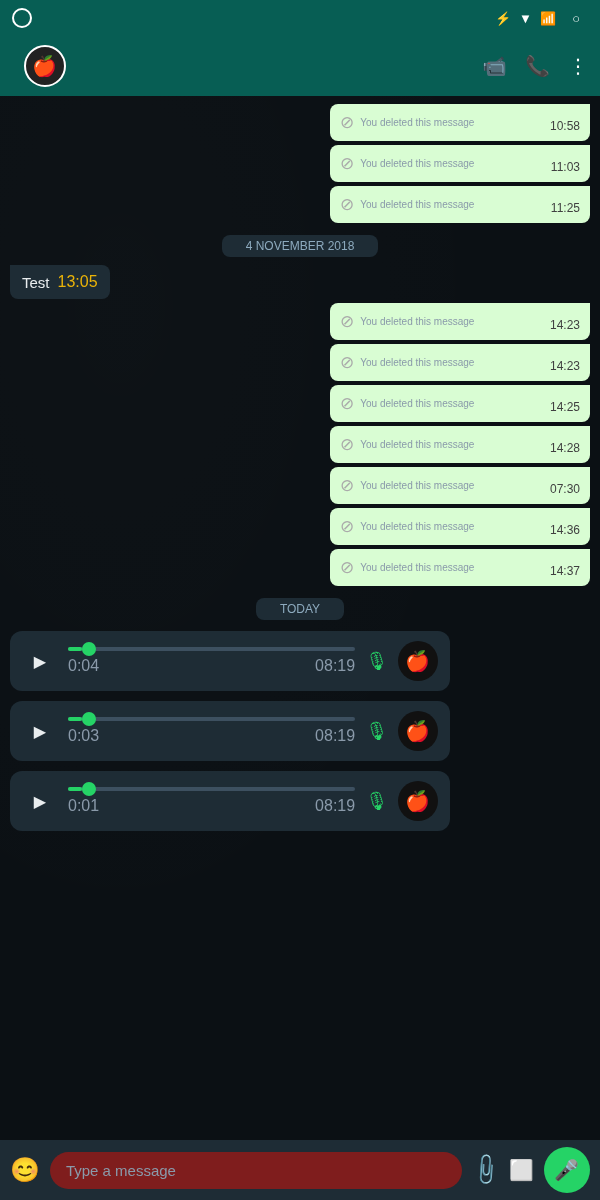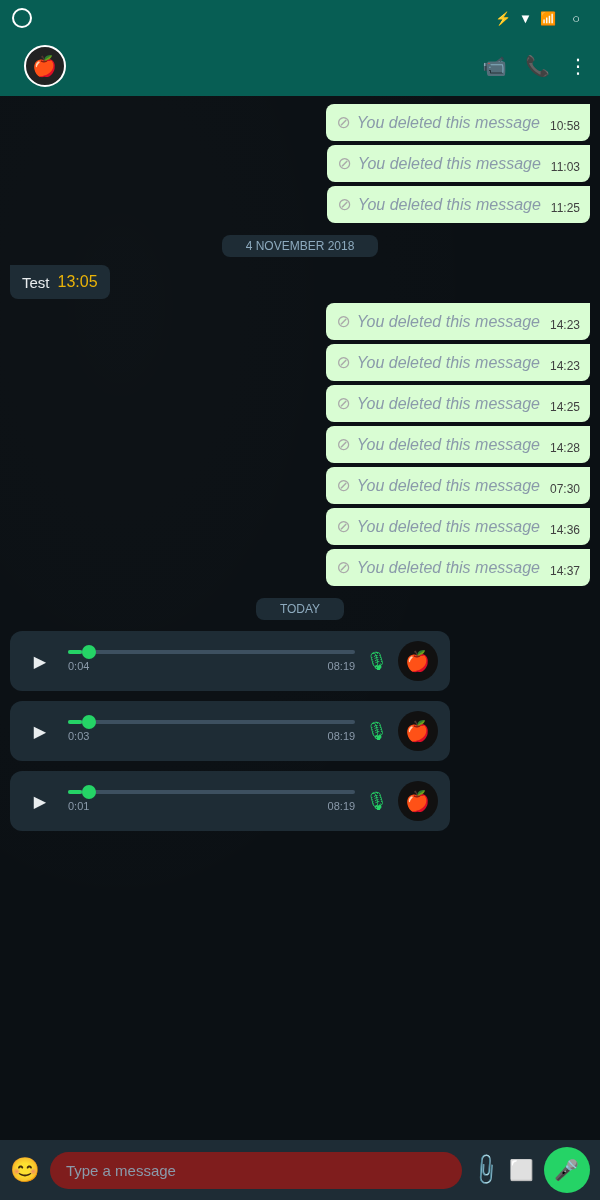--- a/index.html
+++ b/index.html
@@ -97,22 +97,21 @@
       min-width: 260px;
     }
     .msg-deleted .ban-icon {
       color: #aaa;
       font-size: 17px;
       flex-shrink: 0;
     }
     .msg-deleted .msg-text {
       flex: 1;
       color: #8a9aaa;
-      font-style: italic;
-      font-size: 16px;
+      font-size: 10px;
     }
     .msg-deleted .msg-time {
       color: #404040;
       font-size: 12px;
       align-self: flex-end;
       white-space: nowrap;
       margin-left: 4px;
     }
 
     
@@ -175,21 +174,21 @@
       position: absolute;
       top: -5px;
       width: 14px; height: 14px;
       background: #25d366;
       border-radius: 50%;
     }
     .voice-meta {
       display: flex;
       justify-content: space-between;
       color: #8a9aaa;
-      font-size: 11px;
+      font-size: 16px;
     }
     .voice-avatar {
       width: 40px; height: 40px;
       border-radius: 50%;
       background: #111;
       display: flex; align-items: center; justify-content: center;
       font-size: 20px;
       flex-shrink: 0;
       overflow: hidden;
     }

